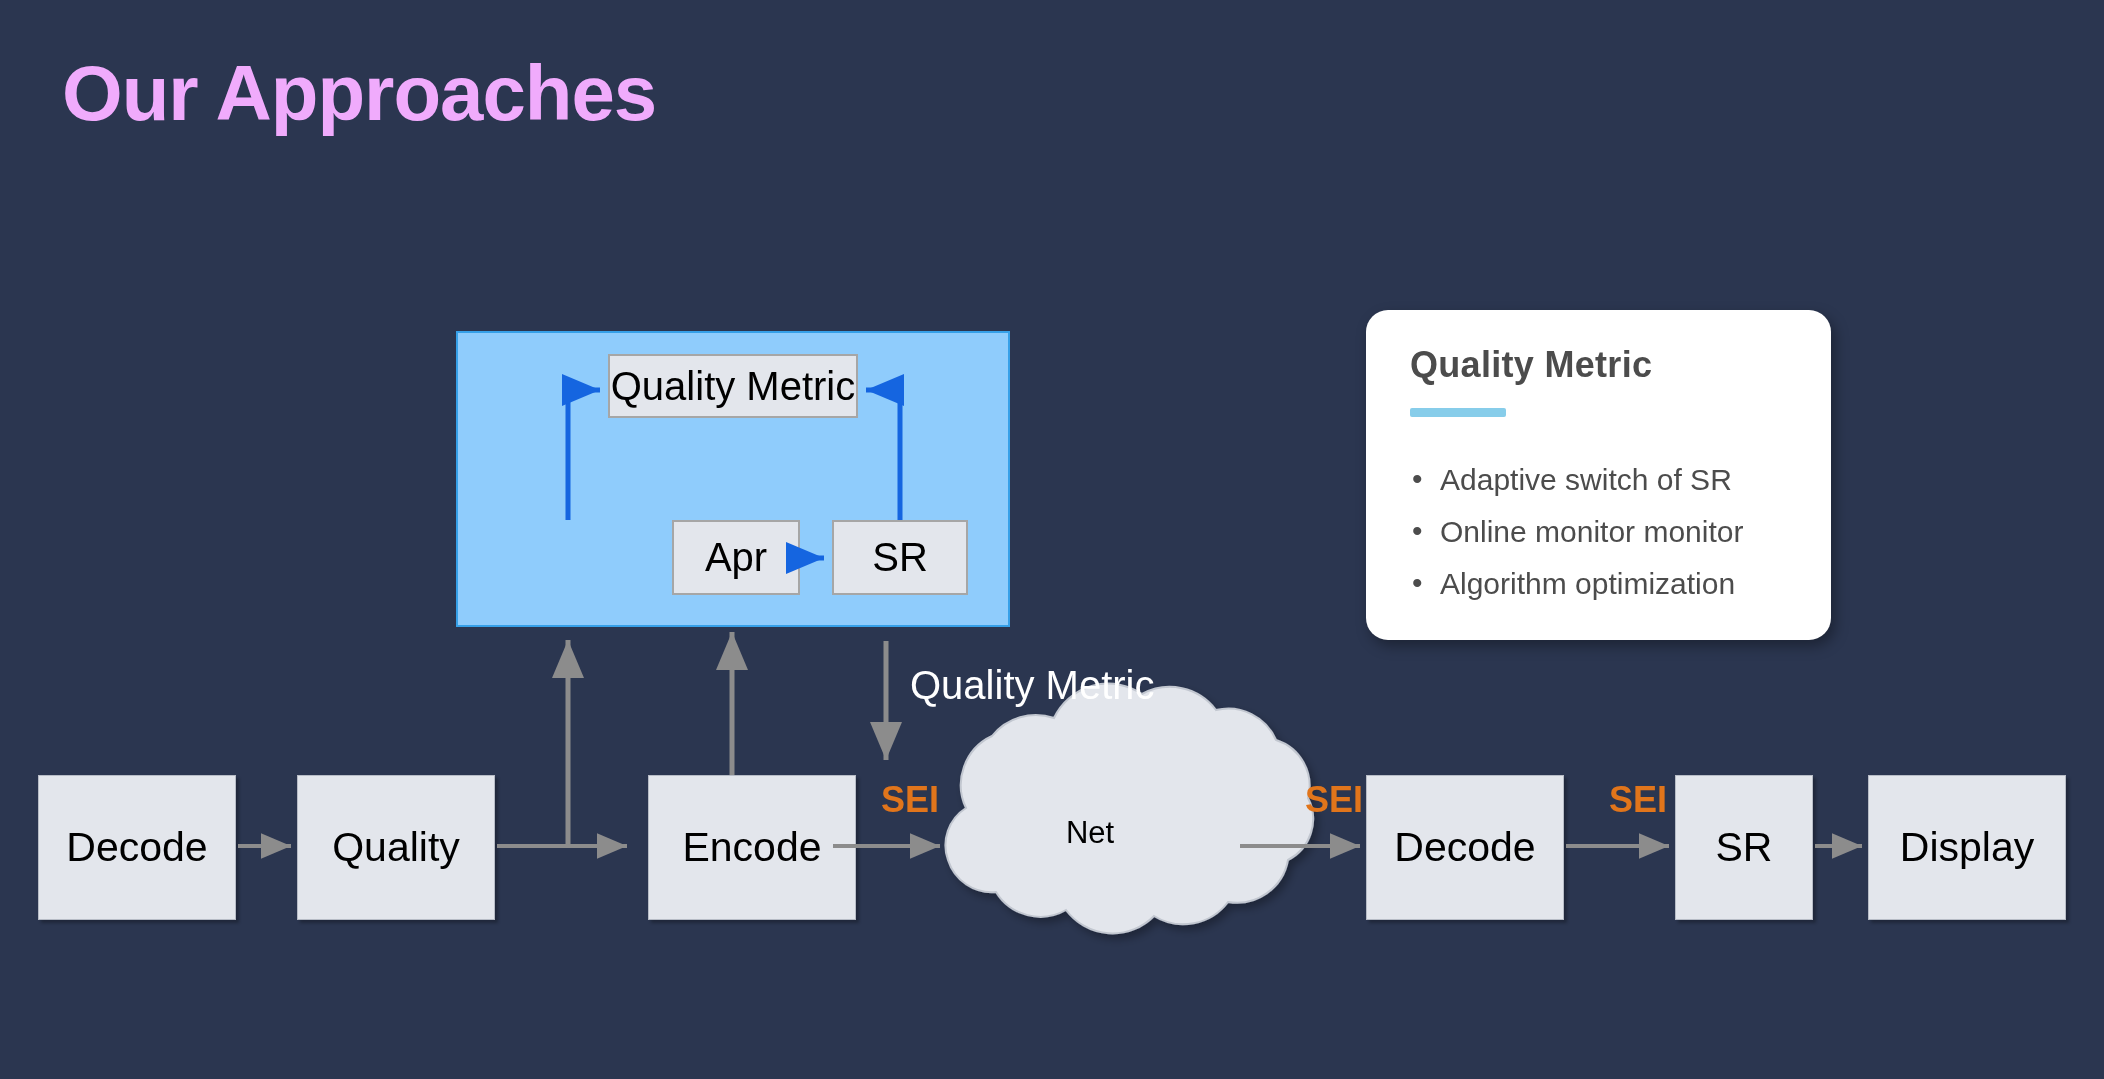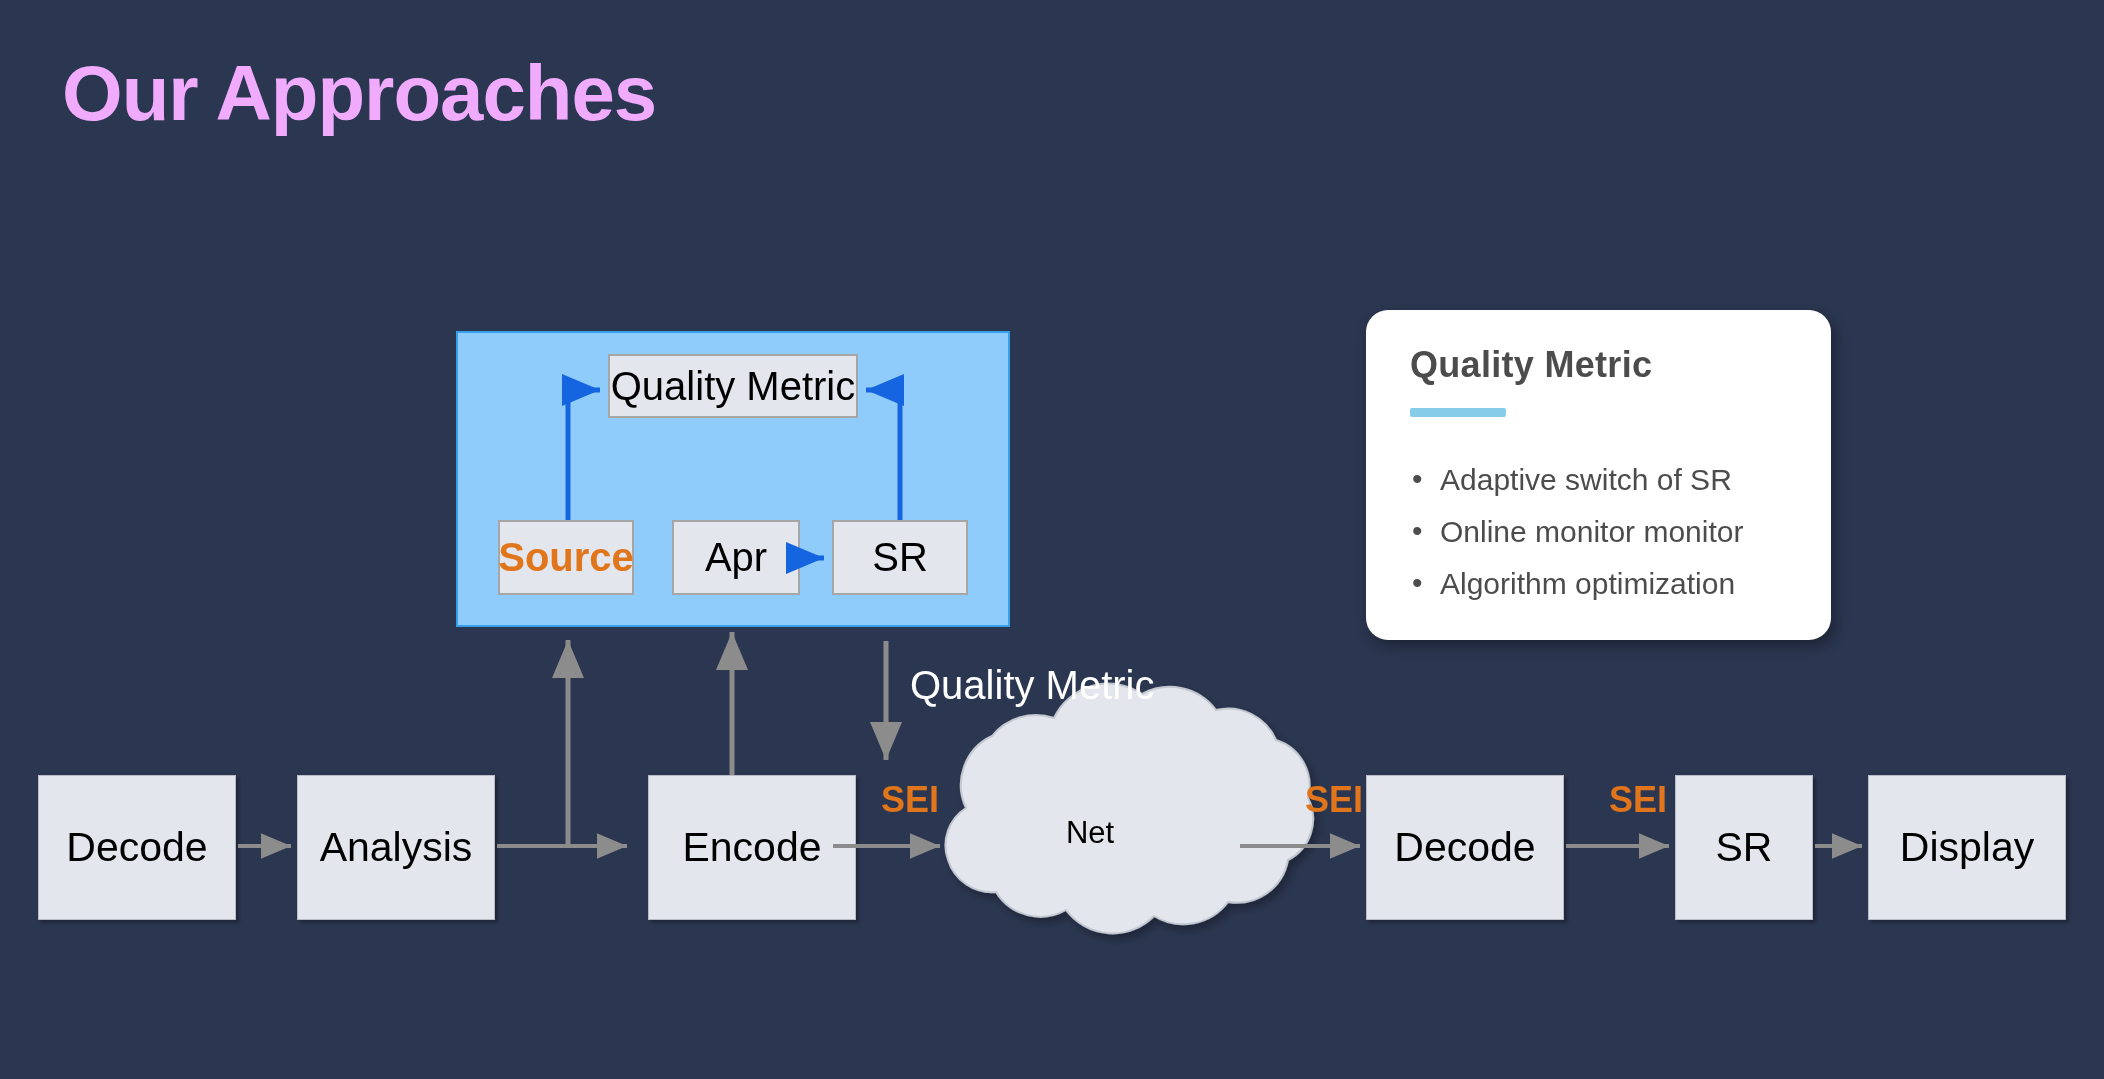--- a/index.html
+++ b/index.html
@@ -102,26 +102,25 @@
 </head>
 <body>
 
 <div id="stage">
 
   <div class="slide-title">Our Approaches</div>
 
   <div class="blue-panel"></div>
 
   <div class="gbox" id="box-quality-metric">Quality Metric</div>
-  <div class="gbox orange-txt" id="box-source">Source</div>
   <div class="gbox" id="box-dec">Apr</div>
   <div class="gbox" id="box-sr-inner">SR</div>
 
   <div class="pbox" id="box-camera">Decode</div>
-  <div class="pbox" id="box-analysis">Analysis</div>
+  <div class="pbox" id="box-analysis">Quality</div>
   <div class="pbox" id="box-encode">Encode</div>
   <div class="pbox" id="box-decode">Decode</div>
   <div class="pbox" id="box-sr">SR</div>
   <div class="pbox" id="box-display">Display</div>
 
   <svg id="wires" viewBox="0 0 2104 1079">
     <defs>
       <marker id="ah-grey" markerWidth="9" markerHeight="9" refX="7.6" refY="3.2" orient="auto" markerUnits="strokeWidth">
         <path d="M0,0 L7.6,3.2 L0,6.4 z" fill="#8c8c8c"></path>
       </marker>

